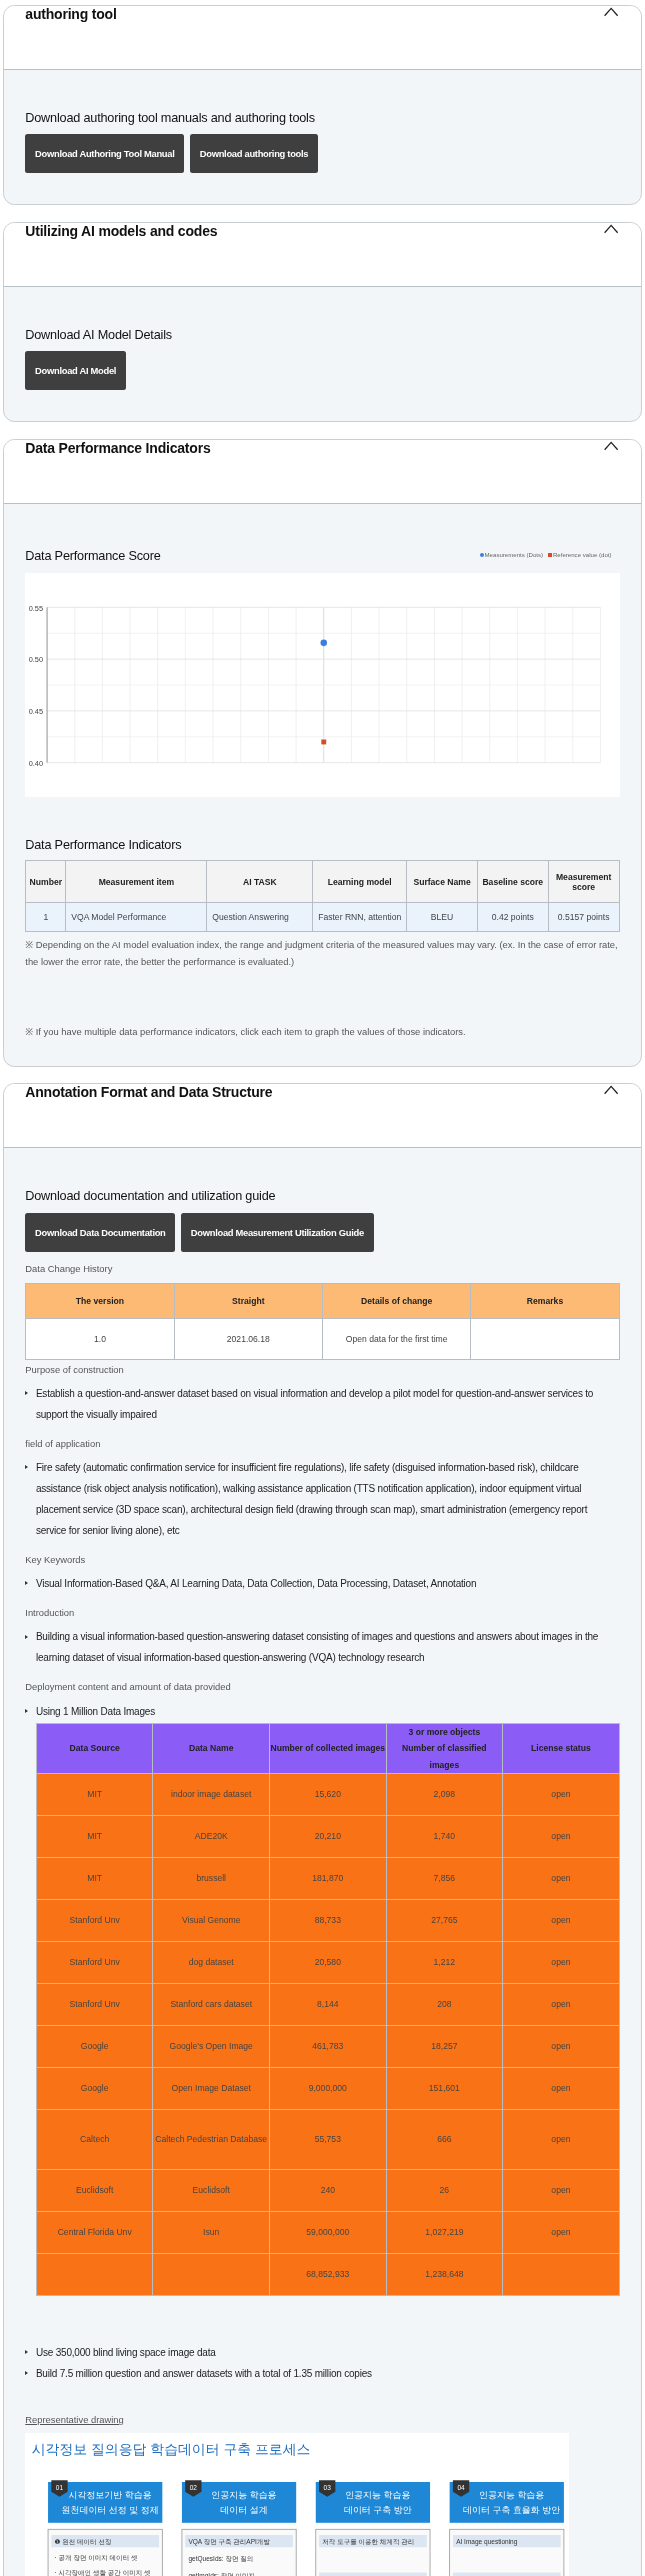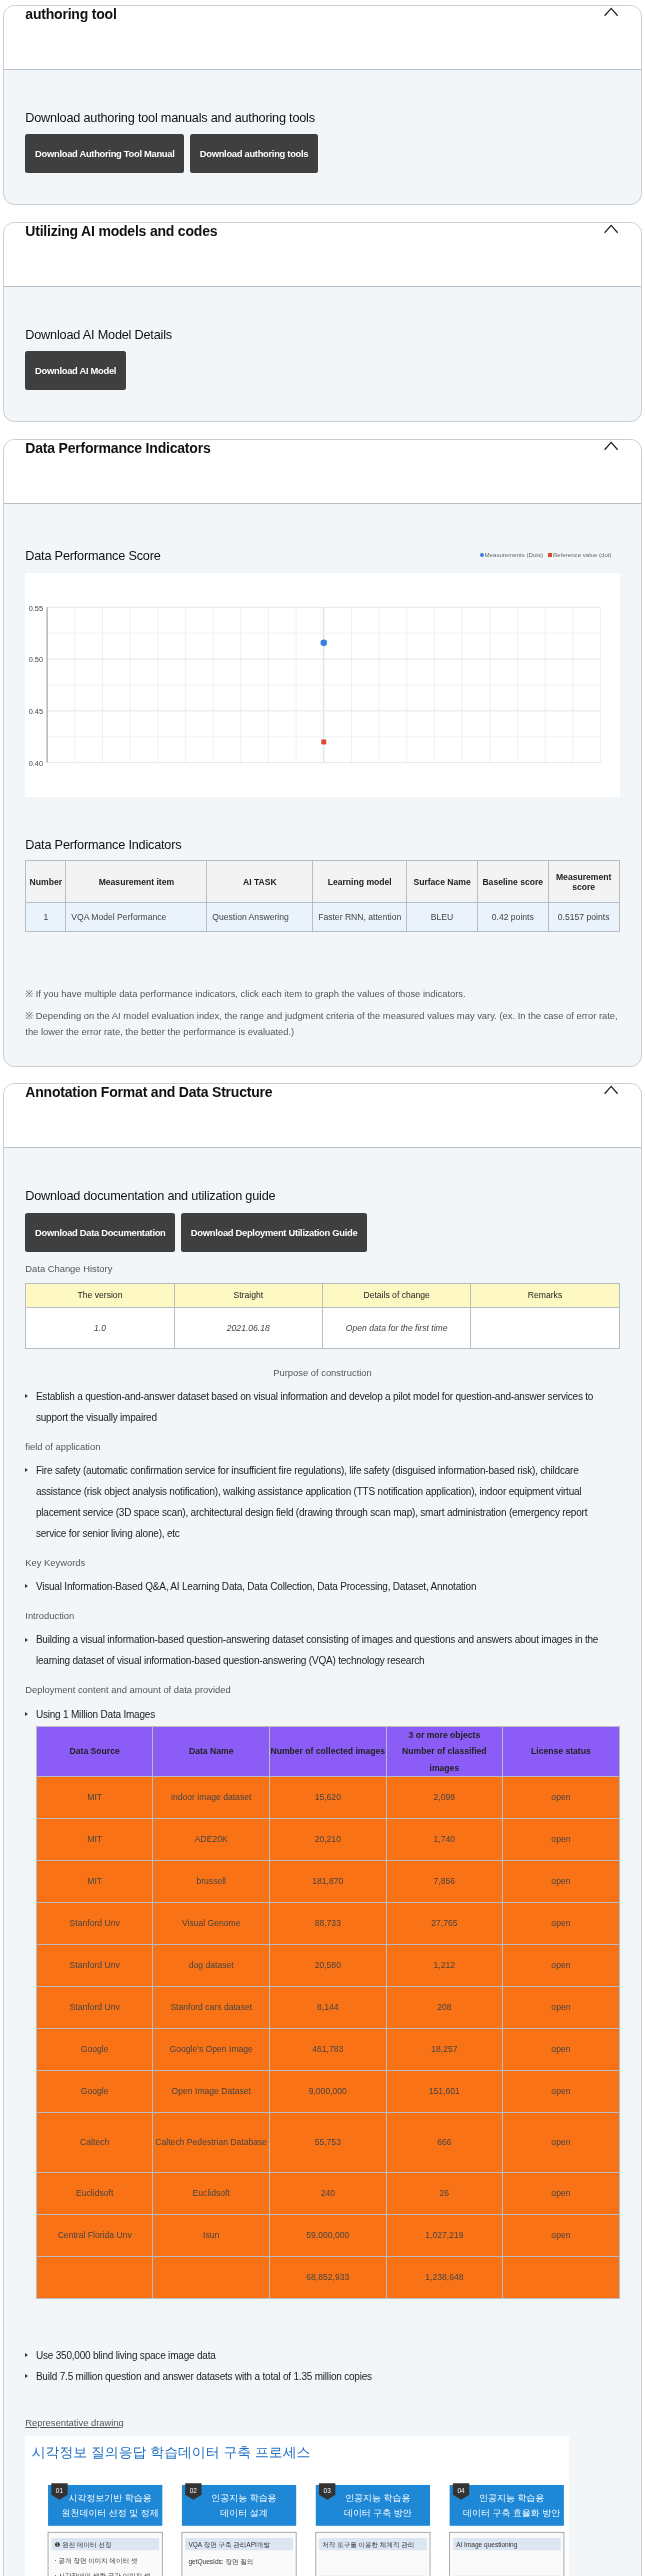--- a/index.html
+++ b/index.html
@@ -20,22 +20,22 @@
   .legend .sq { display: inline-block; width: 4.1px; height: 4.1px; background: #d94a2a; margin-right: 0.8px; }
   .chart-box { background: #fff; margin-top: 9.8px; height: 224px; }
   .section-h { font-size: 12.7px; color: #111; margin: 41px 0 8.2px 0; letter-spacing: -0.2px; }
   table { border-collapse: collapse; width: 100%; font-size: 8.6px; }
   .perf th { background: #f3f3f3; border: 0.8px solid #b7bdc3; font-weight: bold; height: 42px; color: #222; padding: 0 3.3px; }
   .perf td { background: #eaf3fc; border: 0.8px solid #b7bdc3; height: 29px; color: #444; text-align: center; }
   .perf td.left { text-align: left; padding-left: 4.9px; }
   .note { font-size: 9.4px; color: #555; line-height: 16.3px; margin-top: 4.9px; }
   .note.first { margin-top: 54px; }
   .small-label { font-size: 9.4px; color: #555; margin: 13px 0 8.2px 0; }
-  .hist th { background: #fef9c3; border: 0.8px solid #b7bdc3; height: 24px; font-weight: normal; color: #222; }
-  .hist td { background: #fff; border: 0.8px solid #b7bdc3; height: 41px; text-align: center; color: #444; font-style: italic; }
+  .hist th { background: #fdba74; border: 0.8px solid #b7bdc3; height: 35px; font-weight: bold; color: #222; }
+  .hist td { background: #fff; border: 0.8px solid #b7bdc3; height: 41px; text-align: center; color: #444; }
   .bul { list-style: none; }
   .bul li { font-size: 10px; color: #222; line-height: 21px; padding-left: 10.6px; position: relative; letter-spacing: -0.2px; }
   .bul li::before { content: ""; position: absolute; left: 0; top: 8.2px; border-left: 3.3px solid #333; border-top: 2.5px solid transparent; border-bottom: 2.5px solid transparent; }
   .data-table-wrap { padding-left: 10.6px; margin-top: 1.6px; }
   .src th { background: #8b5cf6; border: 0.8px solid #b7bdc3; height: 42px; font-weight: bold; color: #222; font-size: 8.6px; line-height: 16.3px; }
   .src td { background: #f97316; border: 0.8px solid #b7bdc3; height: 42px; text-align: center; color: #444; font-size: 8.6px; line-height: 20.4px; }
   .src tr.tall td { height: 60px; }
   .figure { background: #fff; margin-top: 3.3px; }
 </style>
 </head>
@@ -144,37 +144,37 @@
             <td class="">1</td>
             <td class="left">VQA Model Performance</td>
             <td class="left">Question Answering</td>
             <td class="">Faster RNN, attention</td>
             <td class="">BLEU</td>
             <td class="">0.42 points</td>
             <td class="">0.5157 points</td>
           </tr>
         </tbody>
     </table>
+    <p class="note">※ Depending on the AI model evaluation index, the range and judgment criteria of the measured values may vary. (ex. In the case of error rate, the lower the error rate, the better the performance is evaluated.)</p>
     <p class="note first">※ If you have multiple data performance indicators, click each item to graph the values of those indicators.</p>
-    <p class="note">※ Depending on the AI model evaluation index, the range and judgment criteria of the measured values may vary. (ex. In the case of error rate, the lower the error rate, the better the performance is evaluated.)</p>
   </div>
 </section>
 
 <section class="panel">
   <div class="panel-head">
     <div class="panel-title">Annotation Format and Data Structure</div>
     <svg class="chev" viewBox="0 0 20 14">
         <polyline points="2,12 10,3 18,12" fill="none" stroke="#222" stroke-width="1.6"></polyline>
       </svg>
   </div>
   <div class="panel-body" style="padding-top:31px;">
     <div class="sub-title">Download documentation and utilization guide</div>
     <div class="btn-row">
       <button class="btn">Download Data Documentation</button>
-      <button class="btn">Download Deployment Utilization Guide</button>
+      <button class="btn">Download Measurement Utilization Guide</button>
     </div>
     <div class="small-label" style="margin-top:11.4px;">Data Change History</div>
     <table class="hist">
       <thead>
           <tr id="hist-head">
             <th style="width:25%">The version</th>
             <th style="width:25%">Straight</th>
             <th style="width:25%">Details of change</th>
             <th style="width:25%">Remarks</th>
           </tr>
@@ -182,21 +182,21 @@
       <tbody id="hist-body">
           <tr>
             <td>1.0</td>
             <td>2021.06.18</td>
             <td>Open data for the first time</td>
             <td></td>
           </tr>
         </tbody>
     </table>
 
-    <div class="small-label" style="margin-top:18px;text-align:center;">Purpose of construction</div>
+    <div class="small-label" style="margin-top:4px;">Purpose of construction</div>
     <ul class="bul">
         <li>Establish a question-and-answer dataset based on visual information and develop a pilot model for question-and-answer services to support the visually impaired</li>
       </ul>
     <div class="small-label">field of application</div>
     <ul class="bul">
         <li>Fire safety (automatic confirmation service for insufficient fire regulations), life safety (disguised information-based risk), childcare assistance (risk object analysis notification), walking assistance application (TTS notification application), indoor equipment virtual placement service (3D space scan), architectural design field (drawing through scan map), smart administration (emergency report service for senior living alone), etc</li>
       </ul>
     <div class="small-label">Key Keywords</div>
     <ul class="bul">
         <li>Visual Information-Based Q&amp;A, AI Learning Data, Data Collection, Data Processing, Dataset, Annotation</li>

